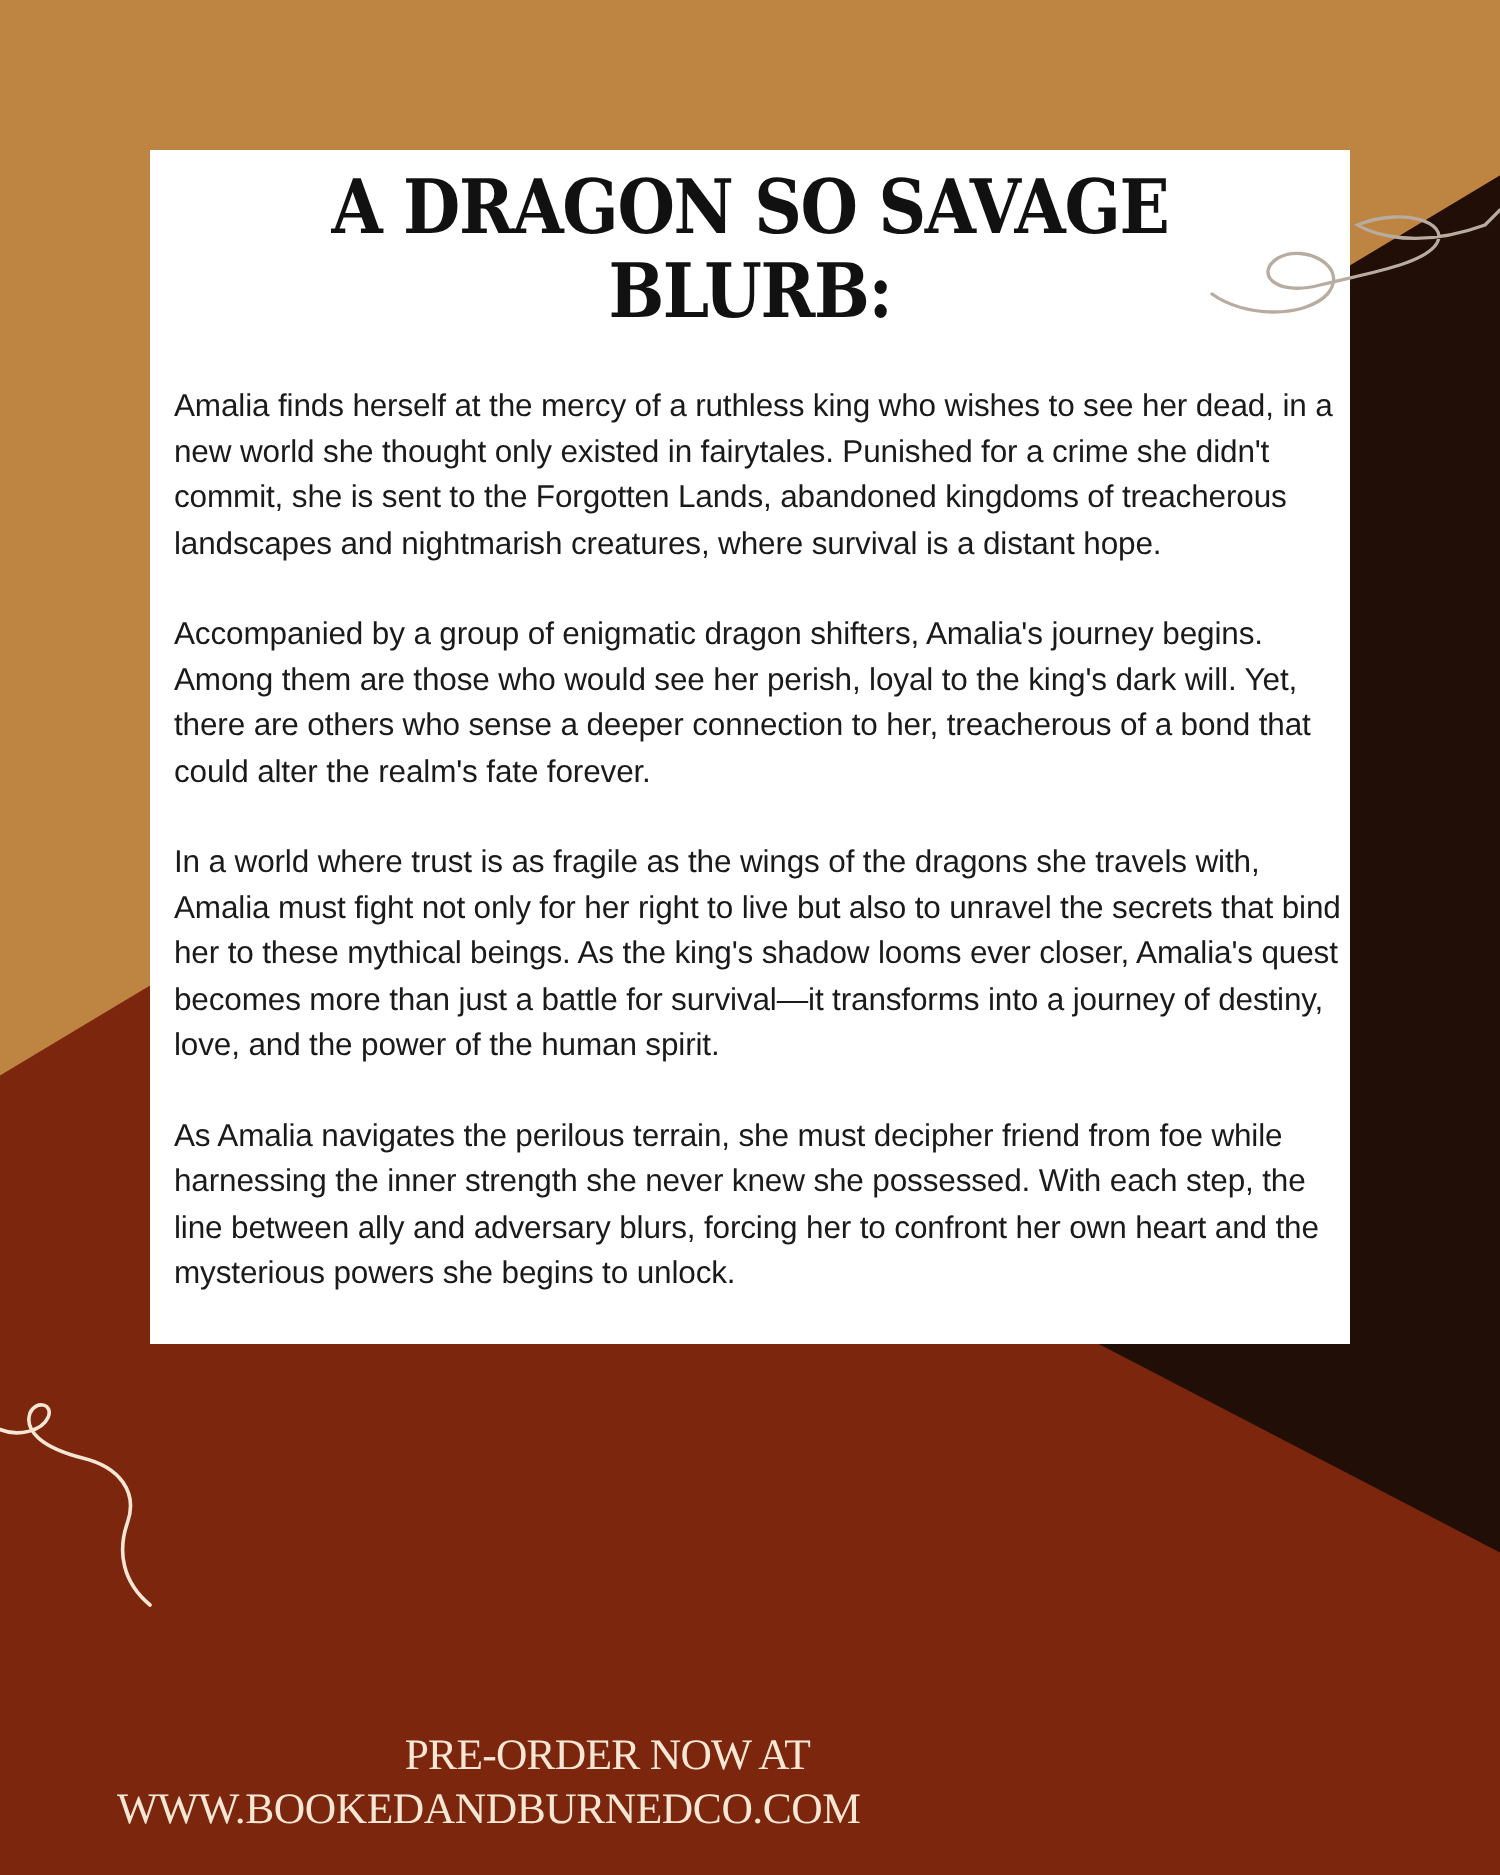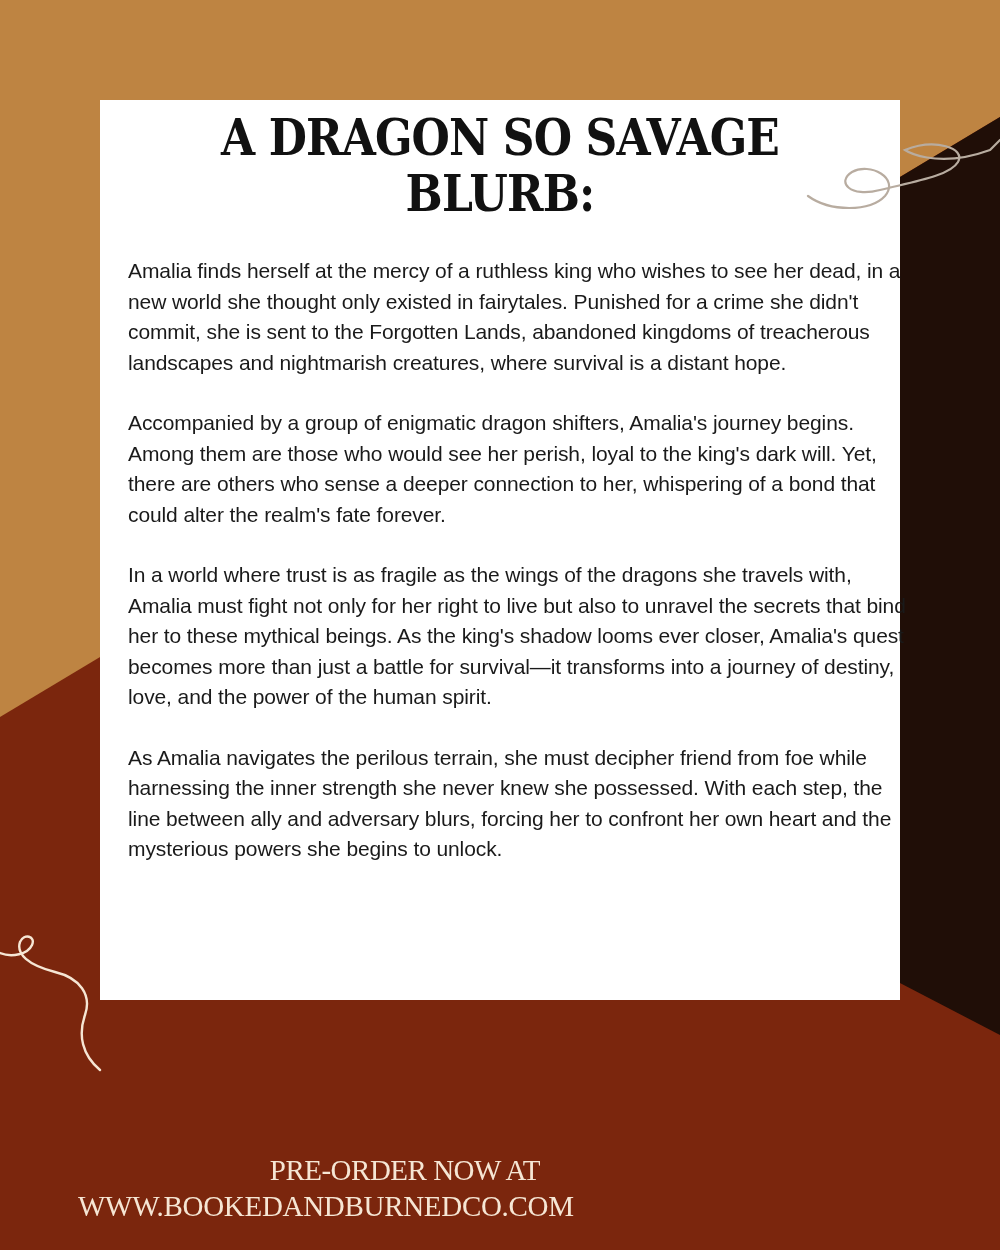--- a/index.html
+++ b/index.html
@@ -19,21 +19,21 @@
       left: 0;
       top: 0;
       width: 1000px;
       height: 1250px;
     }
     .card {
       position: absolute;
       left: 100px;
       top: 100px;
       width: 800px;
-      height: 900px;
+      height: 796px;
       background: #ffffff;
     }
     .title {
       position: absolute;
       left: 0;
       top: 10px;
       width: 800px;
       text-align: center;
       font-family: "DejaVu Serif", serif;
       font-size: 50px;
@@ -49,21 +49,20 @@
     .body-text {
       position: absolute;
       left: 16px;
       top: 156px;
       width: 790px;
       font-family: "Liberation Sans", sans-serif;
       font-size: 21px;
       line-height: 30.5px;
       color: #1a1a1a;
       letter-spacing: -0.1px;
-      margin-left: 12px;
     }
     .body-text p {
       margin: 0 0 30px 0;
     }
     .footer {
       position: absolute;
       left: 40px;
       top: 1152px;
       width: 500px;
       text-align: right;
@@ -102,21 +101,21 @@
   <polygon points="180,609 1000,117 1000,1035" fill="#200e07"></polygon>
 </svg>
 
 <div class="card">
   <h1 class="title" style="margin:0;">
     <span>A DRAGON SO SAVAGE</span>
     <span>BLURB:</span>
   </h1>
   <div class="body-text">
     <p>Amalia finds herself at the mercy of a ruthless king who wishes to see her dead, in a new world she thought only existed in fairytales. Punished for a crime she didn't commit, she is sent to the Forgotten Lands, abandoned kingdoms of treacherous landscapes and nightmarish creatures, where survival is a distant hope.</p>
-    <p>Accompanied by a group of enigmatic dragon shifters, Amalia's journey begins. Among them are those who would see her perish, loyal to the king's dark will. Yet, there are others who sense a deeper connection to her, whispering of a bond that could alter the realm's fate forever.</p>
+    <p>Accompanied by a group of enigmatic dragon shifters, Amalia's journey begins. Among them are those who would see her perish, loyal to the king's dark will. Yet, there are others who sense a deeper connection to her, treacherous of a bond that could alter the realm's fate forever.</p>
     <p>In a world where trust is as fragile as the wings of the dragons she travels with, Amalia must fight not only for her right to live but also to unravel the secrets that bind her to these mythical beings. As the king's shadow looms ever closer, Amalia's quest becomes more than just a battle for survival—it transforms into a journey of destiny, love, and the power of the human spirit.</p>
     <p>As Amalia navigates the perilous terrain, she must decipher friend from foe while harnessing the inner strength she never knew she possessed. With each step, the line between ally and adversary blurs, forcing her to confront her own heart and the mysterious powers she begins to unlock.</p>
   </div>
 </div>
 
 <svg class="swirl" viewBox="0 0 1000 1250" xmlns="http://www.w3.org/2000/svg">
   <path d="M808,196 C830,212 870,212 885,196 C900,178 870,162 852,172 C836,182 850,198 880,190 C912,182 950,176 958,162 C966,148 935,138 905,150 C905,150 935,170 990,150 L1000,140" fill="none" stroke="#b8aca0" stroke-width="2.2" stroke-linecap="round"></path>
   <path d="M0,953 C12,958 28,954 32,945 C36,936 24,933 20,942 C16,954 28,965 55,972 C80,978 92,995 85,1015 C78,1035 82,1055 100,1070" fill="none" stroke="#f6e6d4" stroke-width="2.4" stroke-linecap="round"></path>
 </svg>
 

